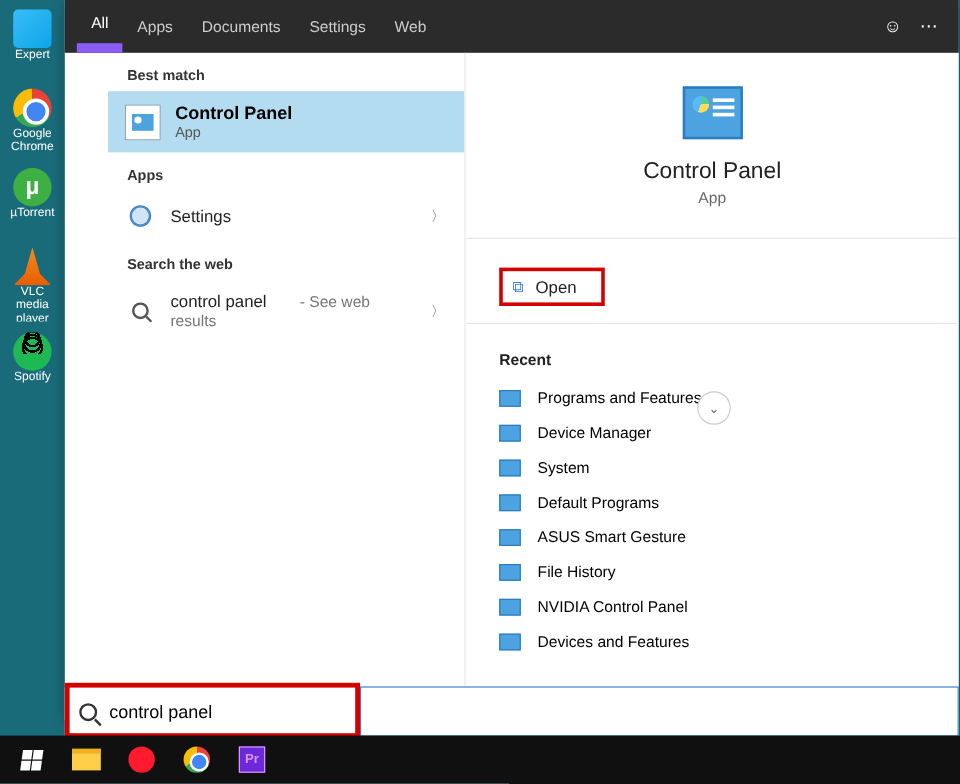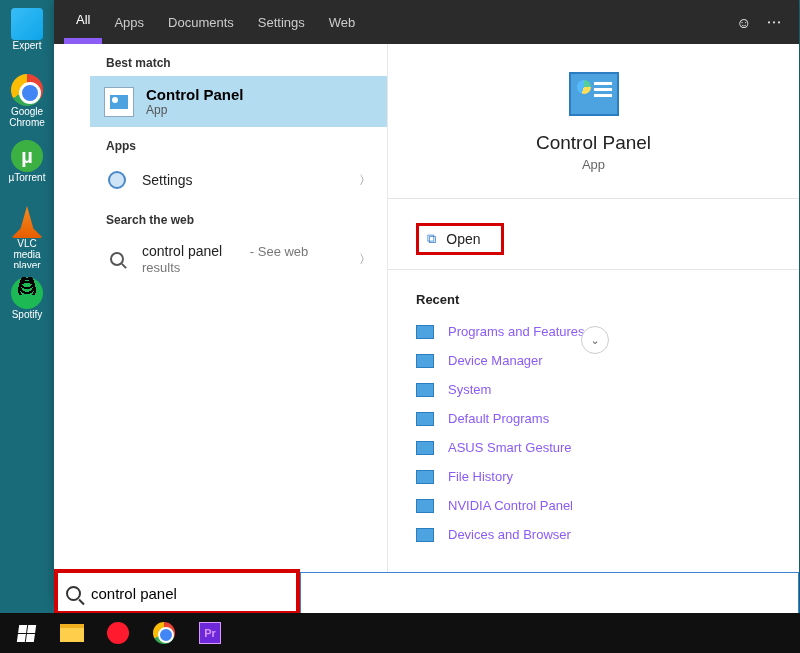--- a/index.html
+++ b/index.html
@@ -20,21 +20,21 @@
 .glyph.spotify::after{content:"";display:block;width:18px;height:18px;margin:7px auto;background:
  radial-gradient(circle at 50% 30%, transparent 5px, #000 5px, #000 7px, transparent 7px),
  radial-gradient(circle at 50% 50%, transparent 6px, #000 6px, #000 8px, transparent 8px),
  radial-gradient(circle at 50% 70%, transparent 7px, #000 7px, #000 9px, transparent 9px);}
 .glyph.vlc { background:linear-gradient(#f68b1f,#e85d00); clip-path:polygon(50% 0,70% 70%,100% 100%,0 100%,30% 70%); }
 
 
 .panel { position:absolute; left:54px; top:0; width:745px; height:600px; background:#fff; box-shadow:0 2px 10px rgba(0,0,0,.3); display:flex; flex-direction:column; }
 .tabs { background:#2b2b2b; color:#ccc; height:44px; display:flex; align-items:center; padding:0 10px; font-size:13px; }
 .tab { padding:0 12px; height:44px; display:flex; align-items:center; cursor:pointer; }
-.tab.active { color:#fff; border-bottom:6px solid #8b5cf6; }
+.tab.active { color:#fff; border-bottom:8px solid #8b5cf6; }
 .tabs-spacer { flex:1; }
 .tabs .ticon { width:30px; text-align:center; color:#fff; font-size:15px; }
 .dropdown-arrow { font-size:9px; margin-left:4px; }
 
 .body { flex:1; display:flex; min-height:0; }
 .left { width:334px; border-right:1px solid #e8e8e8; overflow:hidden;padding-left:36px; }
 .right { flex:1; overflow:hidden; position:relative; }
 
 .section-h { font-size:12px; font-weight:600; color:#333; padding:12px 16px 6px; }
 .best { background:#b4dcf0; display:flex; align-items:center; padding:10px 14px; gap:12px; }
@@ -62,21 +62,21 @@
 .rsub { font-size:13px; color:#666; margin-bottom:26px; }
 .hr { height:1px; background:#e5e5e5; margin:0 0 14px; }
 .open-row { display:flex; align-items:center; padding:10px 28px 14px; gap:10px; }
 .open-box { border:3px solid #d40000; padding:5px 20px 5px 8px; display:inline-flex; align-items:center; gap:10px; }
 .open-icon { color:#3b82d4; font-size:13px; }
 .open-lbl { font-size:14px; color:#222; }
 .chev-circle { position:absolute; right:190px; top:282px; width:28px; height:28px; border:1px solid #ccc; border-radius:50%; display:flex; align-items:center; justify-content:center; color:#666; font-size:11px; background:#fff; }
 
 .recent-h { font-size:13px; font-weight:600; color:#222; padding:8px 28px 10px; text-align:left; }
 .recent-list { text-align:left; padding:0 24px; }
-.recent-item { display:flex; align-items:center; gap:14px; padding:7px 4px; font-size:13px; color:#8b5cf6; cursor:pointer; }
+.recent-item { display:flex; align-items:center; gap:14px; padding:7px 4px; font-size:13px; color:#000000; cursor:pointer; }
 .recent-item .ri { width:18px; height:14px; background:#4da3e0; border:1px solid #2b7cc0; flex-shrink:0; }
 
 
 .searchbar { position:absolute; left:54px; bottom:40px; width:745px; height:40px; background:#fff; display:flex; align-items:center; padding:0 12px; gap:10px; }
 .searchbar .redbox { position:absolute; left:0; top:-4px; width:246px; height:46px; border:4px solid #d40000; pointer-events:none; }
 .searchbar .bluebox { position:absolute; left:246px; right:0; top:-1px; height:42px; border:1px solid #3b82d4; pointer-events:none; }
 .searchbar input { border:none; outline:none; font-size:15px; flex:1; background:transparent; }
 .sb-mag { width:15px; height:15px; border:2px solid #333; border-radius:50%; position:relative; flex-shrink:0; }
 .sb-mag::after{content:"";position:absolute;width:7px;height:2px;background:#333;bottom:-4px;right:-6px;transform:rotate(45deg);}
 
@@ -186,21 +186,21 @@
         <div class="recent-item">
             <div class="ri"></div>
             <span>File History</span>
           </div>
         <div class="recent-item">
             <div class="ri"></div>
             <span>NVIDIA Control Panel</span>
           </div>
         <div class="recent-item">
             <div class="ri"></div>
-            <span>Devices and Browser</span>
+            <span>Devices and Features</span>
           </div>
       </div>
     </div>
   </div>
 </div>
 
 <div class="searchbar">
   <div class="redbox"></div>
   <div class="bluebox"></div>
   <div class="sb-mag"></div>

